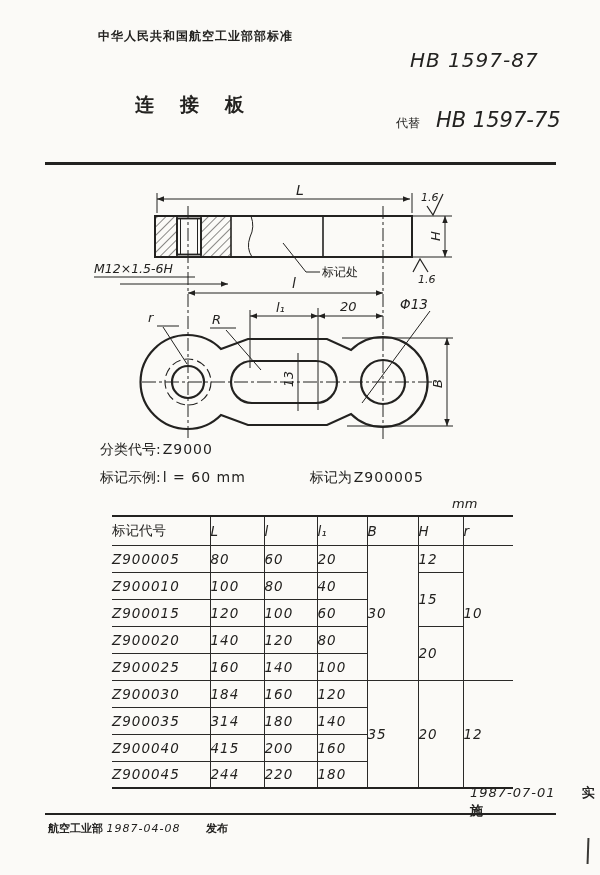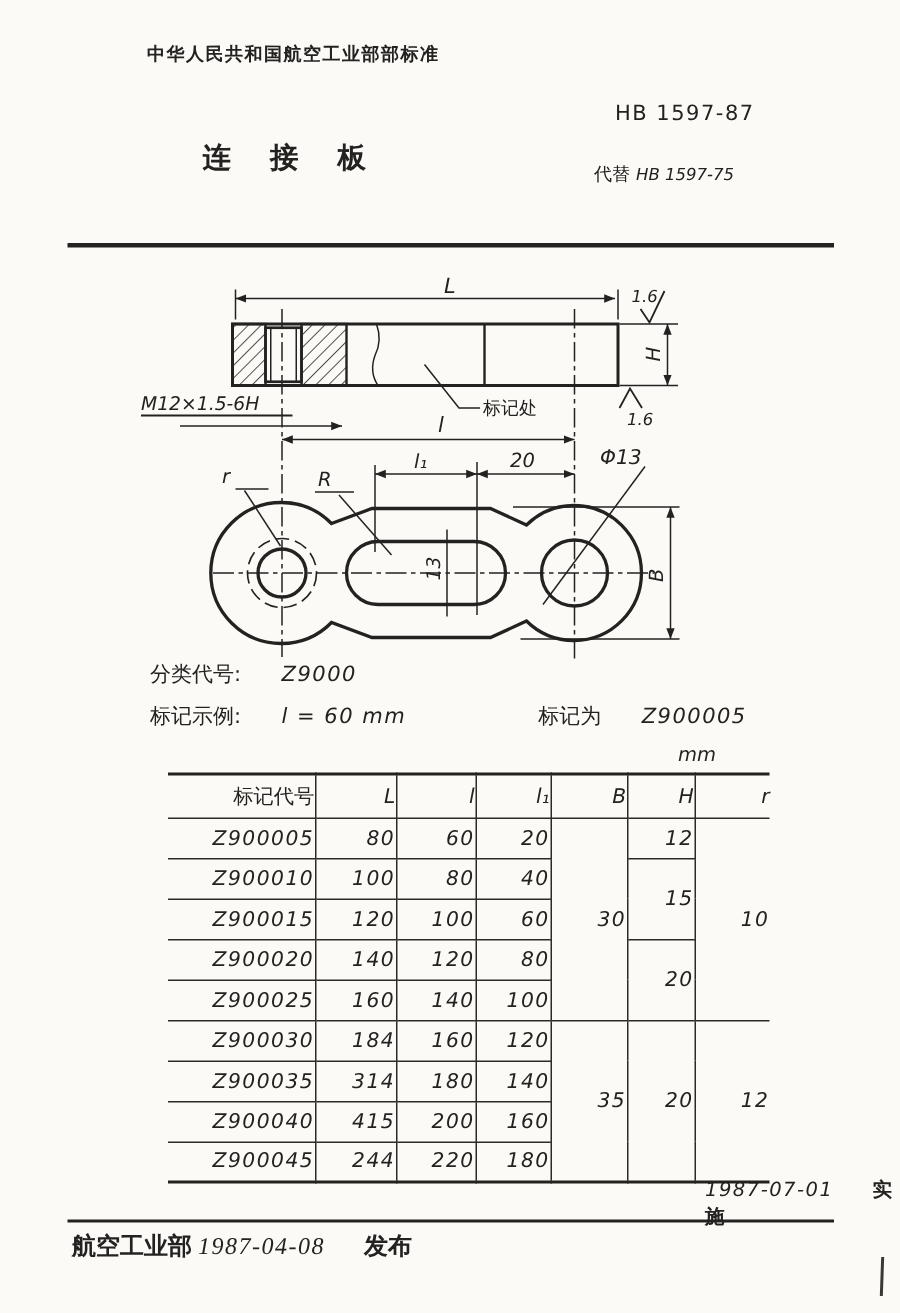--- a/index.html
+++ b/index.html
@@ -9,60 +9,60 @@
     background:#fbfaf7;
     color:#232220;
     font-family:"DejaVu Sans", sans-serif;
     overflow:hidden;
   }
   .abs { position:absolute; }
   .hand { font-style:italic; }
 
   
   .org-line { left:98px; top:28px; font-size:12px; font-weight:bold; letter-spacing:1px; }
-  .std-no { left:410px; top:68px; font-size:14px; letter-spacing:1px; }
+  .std-no { left:410px; top:48px; font-size:20px; font-style:italic; letter-spacing:1px; }
   .doc-title { left:135px; top:92px; font-size:19px; font-weight:bold; letter-spacing:26px; }
   .replaces { left:396px; top:108px; font-size:12px; }
-  .replaces .no { font-size:11px; font-style:italic; margin-left:4px; }
+  .replaces .no { font-size:21px; font-style:italic; margin-left:16px; }
   .top-rule { left:45px; top:162px; width:511px; height:3px; background:#232220; }
 
   
   .drawing { left:0; top:180px; }
   .drawing text { font-family:"DejaVu Sans", sans-serif; font-style:italic; fill:#232220; }
   .drawing .cn { font-style:normal; font-size:12px; }
 
   
   .note1 { left:100px; top:441px; font-size:14px; }
   .note2 { left:100px; top:469px; font-size:14px; }
-  .note-val { font-style:italic; margin-left:27px; letter-spacing:1px;text-align:right; }
-  .mark-label { margin-left:88px; }
+  .note-val { margin-left:2px; letter-spacing:1px;text-align:right; }
+  .mark-label { margin-left:64px; }
   .units-label { left:452px; top:496px; font-size:13px; font-style:italic; }
 
   
   .size-table { left:112px; top:515px; border-collapse:collapse;
     border-top:2.5px solid #232220; border-bottom:2.5px solid #232220; table-layout:fixed; }
   .size-table th, .size-table td {
-    border:1.4px solid #2b2a28; text-align:right; vertical-align:middle;
+    border:1.4px solid #2b2a28; text-align:left; vertical-align:middle;
     font-weight:normal; color:#232220;
   }
   .size-table th { height:29px; font-size:13.5px; }
   .size-table td { height:27px; font-size:13.5px; font-style:italic; letter-spacing:1px; }
   .size-table .c0 { border-left:none; width:98px; }
   .size-table .c1 { width:54px; }
   .size-table .c2 { width:53px; }
   .size-table .c3 { width:50px; }
   .size-table .c4 { width:51px; }
   .size-table .c5 { width:45px; }
   .size-table .c6 { border-right:none; width:50px; }
   .size-table th { border-top:none; }
   .size-table th.c0 { font-style:normal; }
 
   
   .footer-rule { left:45px; top:813px; width:511px; height:2px; background:#232220; }
-  .footer-left { left:48px; top:821px; font-size:16px;font-family:Liberation Serif, serif; }
+  .footer-left { left:48px; top:821px; font-size:11px; }
   .footer-right { left:430px; top:784px; font-size:13px;margin-left:40px; }
   .f-org, .f-verb { font-weight:bold; }
   .f-date { font-style:italic; letter-spacing:1px; }
   .f-verb { margin-left:22px; }
   .pen-mark { left:587px; top:838px; width:2px; height:26px; background:#3a3936; transform:rotate(2deg); }
 </style>
 </head>
 <body>
 
 <div class="abs org-line">中华人民共和国航空工业部部标准</div>

